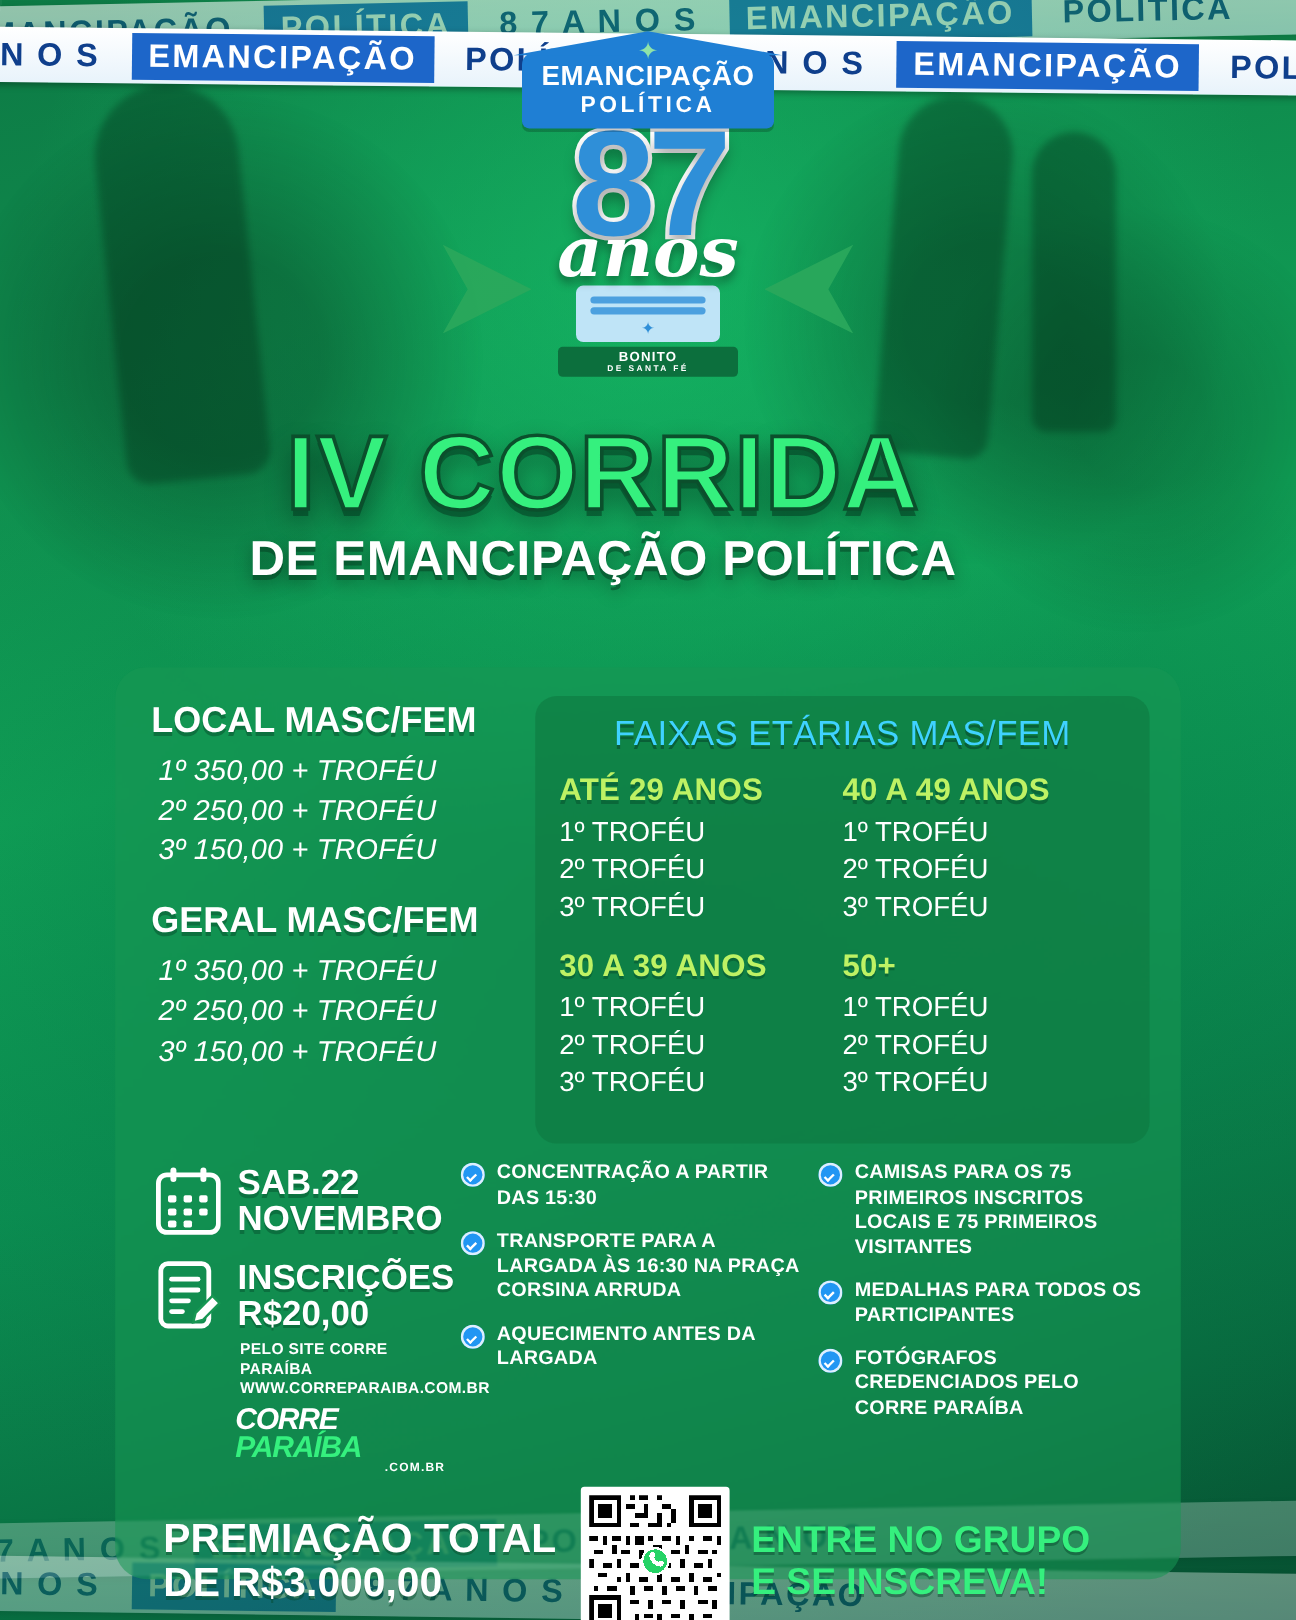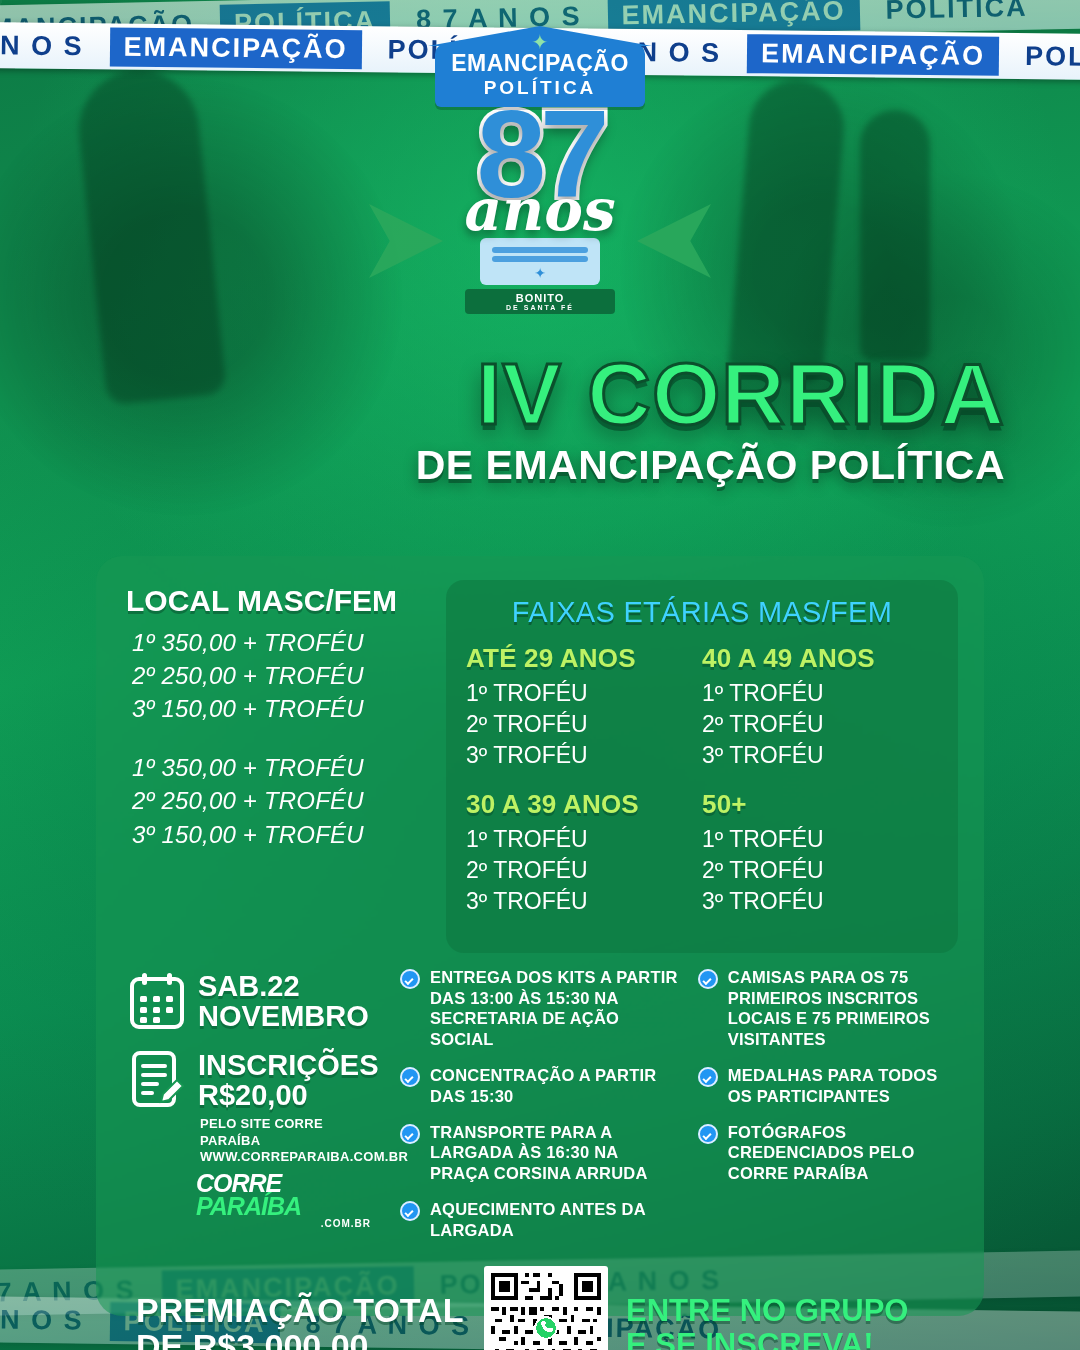--- a/index.html
+++ b/index.html
@@ -99,21 +99,21 @@
   }
   .logo-city small { display:block; font-size:7px; letter-spacing:2px; font-weight:700; }
   .logo-wing {
     position:absolute; top:160px; width:74px; height:74px; background:#2aa85c;
     clip-path:polygon(0 0,100% 50%,0 100%,28% 50%); opacity:.95;
   }
   .logo-wing.left { left:-6px; }
   .logo-wing.right { right:-6px; transform:scaleX(-1); }
 
   
-  .title-wrap { position:absolute; top:352px; left:0; width:1005px; text-align:right; z-index:6; }
+  .title-wrap { position:absolute; top:352px; left:0; width:1005px; text-align:center; z-index:6; }
   .t-main {
     font-size:88px; font-weight:900; letter-spacing:1px; color:#35f07e;
     -webkit-text-stroke:3px #0b4f2c;
     text-shadow:0 6px 0 rgba(3,60,32,.55), 0 10px 22px rgba(0,0,0,.45);
     line-height:.95;
   }
   .t-sub1 {
     font-size:41px; font-weight:900; color:#ffffff; letter-spacing:.5px; margin-top:6px;
     text-shadow:0 4px 0 rgba(3,60,32,.5), 0 6px 14px rgba(0,0,0,.4);
   }
@@ -154,21 +154,21 @@
   .age-grid { display:flex; flex-wrap:wrap; margin-top:14px; }
   .age-cell { width:50%; margin-bottom:18px; }
   .age-title {
     color:#bef264; font-size:26px; font-weight:900; letter-spacing:.2px;
     text-shadow:0 3px 0 rgba(4,70,40,.45);
   }
   .age-cell ul { margin-top:4px; }
   .age-cell li { list-style:none; color:#fff; font-size:23px; line-height:1.35; }
 
   
-  .info { display:flex; padding:14px 26px 0 34px; gap:20px; }
+  .info { display:flex; padding:14px 26px 0 34px; gap:4px; }
   .info-col-1 { width:250px; }
   .info-col-2 { width:316px; }
   .info-col-3 { width:296px; }
 
   .date-row { display:flex; align-items:center; gap:14px; margin-top:4px; }
   .ico-box { width:54px; height:58px; flex:0 0 auto; }
   .date-text { color:#fff; font-size:29px; font-weight:900; line-height:1.04; text-shadow:0 3px 0 rgba(4,70,40,.4); }
   .insc-row { display:flex; align-items:flex-start; gap:14px; margin-top:18px; }
   .insc-text { color:#fff; font-size:29px; font-weight:900; line-height:1.04; text-shadow:0 3px 0 rgba(4,70,40,.4); }
   .insc-note { color:#fff; font-size:13px; font-weight:800; line-height:1.28; margin:6px 0 0 70px; letter-spacing:.3px; }
@@ -268,20 +268,21 @@
 
   <div class="prizes">
     <div class="col-left">
       <div class="h-white">LOCAL MASC/FEM</div>
       <ul class="plist">
         <li>1º 350,00 + TROFÉU</li>
         <li>2º 250,00 + TROFÉU</li>
         <li>3º 150,00 + TROFÉU</li>
       </ul>
       <div class="gap-block">
+        <div class="h-white">GERAL MASC/FEM</div>
         <ul class="plist">
           <li>1º 350,00 + TROFÉU</li>
           <li>2º 250,00 + TROFÉU</li>
           <li>3º 150,00 + TROFÉU</li>
         </ul>
       </div>
     </div>
 
     <div class="col-right">
       <div class="h-blue">FAIXAS ETÁRIAS MAS/FEM</div>
@@ -374,24 +375,20 @@
       </div>
 
       <div class="corre-logo">
         <div class="corre-top">CORRE</div>
         <div class="corre-bot">PARAÍBA</div>
         <div class="corre-dot">.COM.BR</div>
       </div>
     </div>
 
     <div class="info-col-2">
-      <div class="bullet">
-        <span class="bdot"></span>
-        <span class="btext">ENTREGA DOS KITS A PARTIR DAS 13:00 ÀS 15:30 NA SECRETARIA DE AÇÃO SOCIAL</span>
-      </div>
       <div class="bullet">
         <span class="bdot"></span>
         <span class="btext">CONCENTRAÇÃO A PARTIR DAS 15:30</span>
       </div>
       <div class="bullet">
         <span class="bdot"></span>
         <span class="btext">TRANSPORTE PARA A LARGADA ÀS 16:30 NA PRAÇA CORSINA ARRUDA</span>
       </div>
       <div class="bullet">
         <span class="bdot"></span>

